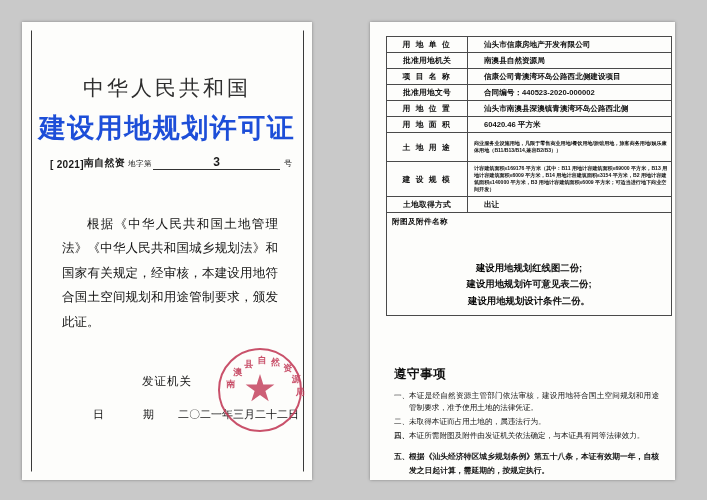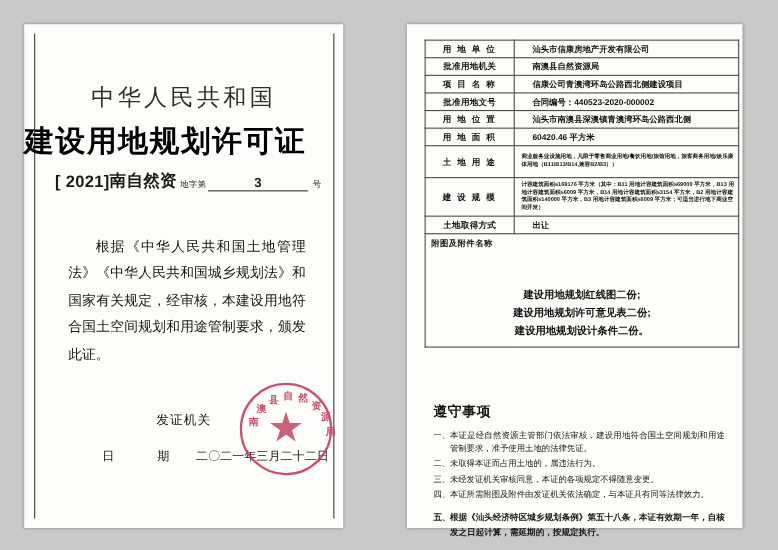--- a/index.html
+++ b/index.html
@@ -33,30 +33,30 @@
   .left-content{position:absolute;left:0;top:0;right:0;bottom:0;}
   .nation{
     position:absolute;top:52px;left:0;right:0;
     text-align:center;
     font-family:"DejaVu Serif","Liberation Serif",serif;
     font-size:21px;letter-spacing:3px;color:#2e2e2e;
     white-space:nowrap;
   }
   .maintitle{
     position:absolute;top:88px;left:0;right:0;
-    text-align:left;
-    font-size:27px;font-weight:bold;letter-spacing:1.5px;color:#000000;
+    text-align:center;
+    font-size:27px;font-weight:bold;letter-spacing:1.5px;color:#1d4ed8;
     white-space:nowrap;
   }
   .numline{
     position:absolute;top:133px;left:28px;right:20px;
     display:flex;align-items:flex-end;justify-content:center;
     font-size:10px;color:#1a1a1a;white-space:nowrap;
   }
-  .numline .bk{font-weight:bold;font-size:15px;letter-spacing:.3px;}
+  .numline .bk{font-weight:bold;font-size:10px;letter-spacing:.3px;}
   .numline .lbl{font-size:7.5px;margin:0 1px 1px 3px;letter-spacing:.5px;}
   .numline .blank{
     display:inline-block;width:132px;
     border-bottom:1px solid #333;
     text-align:center;font-weight:bold;font-size:12px;
     padding-bottom:0px;
   }
   .numline .hao{font-size:8px;margin-left:4px;margin-bottom:1px;}
   .body-text{
     position:absolute;top:190px;left:40px;right:34px;
@@ -277,21 +277,20 @@
         <li>
           <span class="mk">一、</span>
           <span>本证是经自然资源主管部门依法审核，建设用地符合国土空间规划和用途管制要求，准予使用土地的法律凭证。</span>
         </li>
         <li>
           <span class="mk">二、</span>
           <span>未取得本证而占用土地的，属违法行为。</span>
         </li>
         <li>
           <span class="mk">三、</span>
-          <span>未经发证机关审核同意，本证的各项规定不得随意变更。</span>
         </li>
         <li>
           <span class="mk">四、</span>
           <span>本证所需附图及附件由发证机关依法确定，与本证具有同等法律效力。</span>
         </li>
         <li class="last">
           <span class="mk">五、</span>
           <span>根据《汕头经济特区城乡规划条例》第五十八条，本证有效期一年，自核发之日起计算，需延期的，按规定执行。</span>
         </li>
       </ol>

